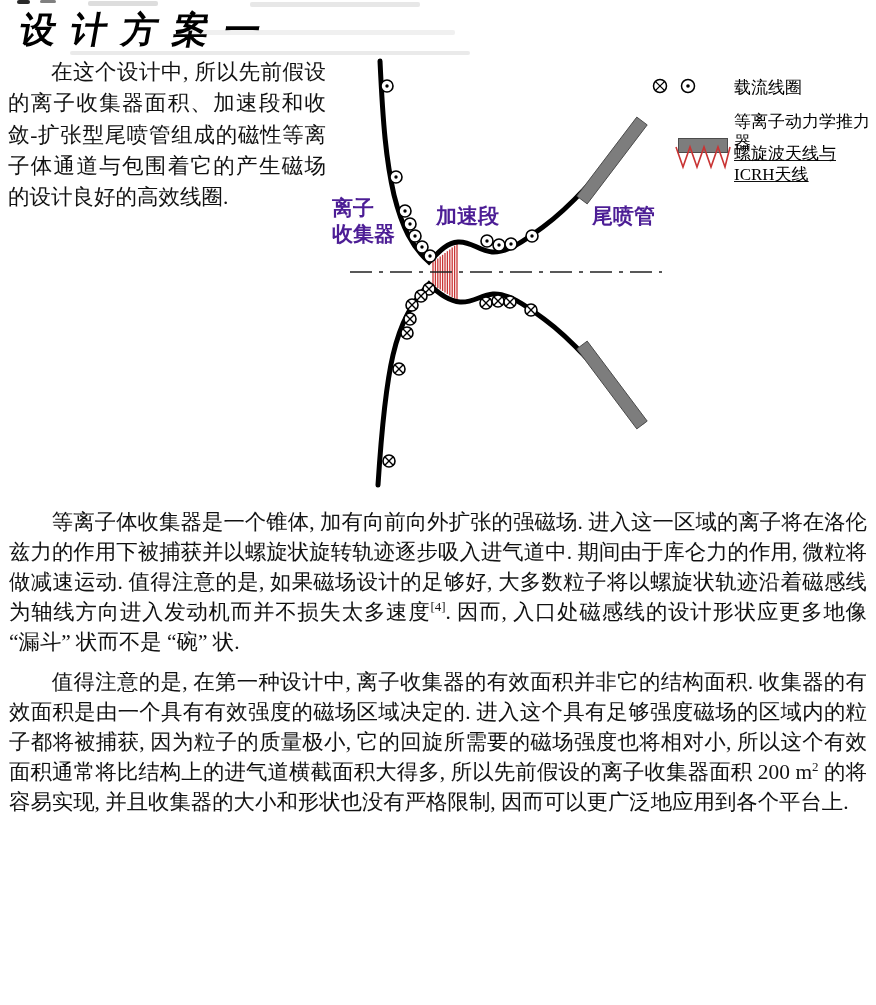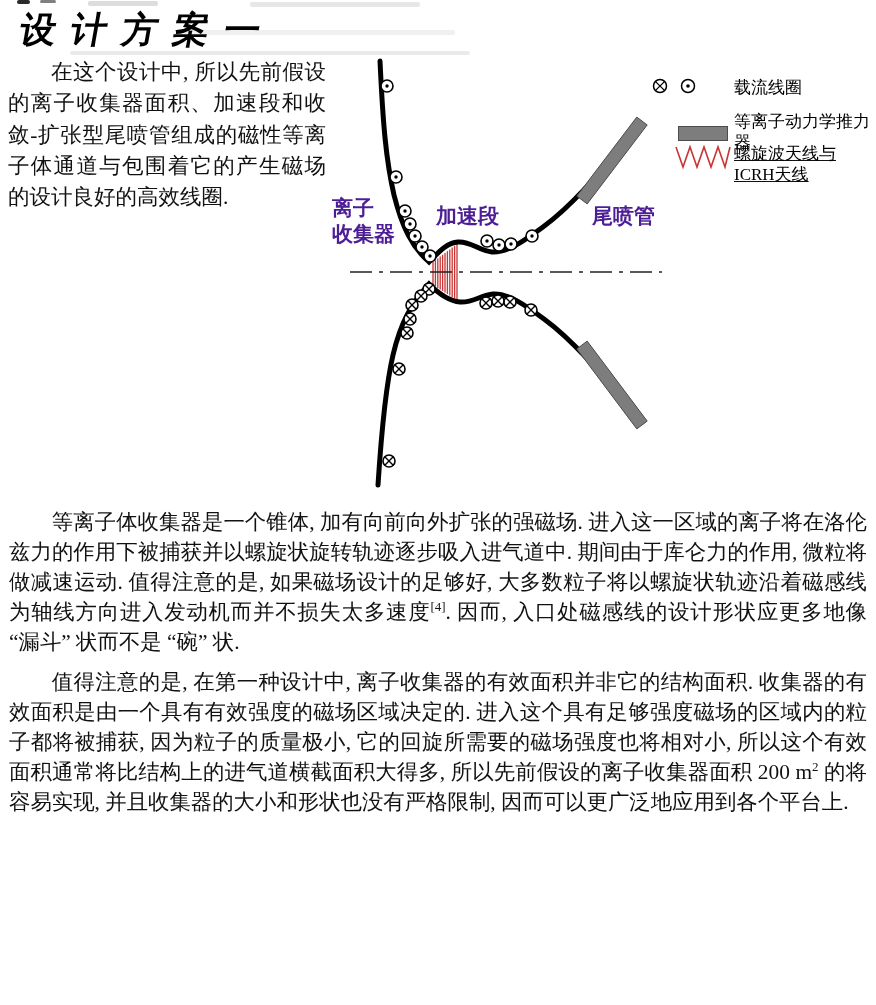--- a/index.html
+++ b/index.html
@@ -32,21 +32,21 @@
   .diagram{position:absolute;left:330px;top:55px;width:546px;height:440px;}
   .diagram svg{position:absolute;left:0;top:0;}
   .dlabel{
     position:absolute;font-family:"Liberation Sans","DejaVu Sans",sans-serif;
     font-weight:bold;font-size:21px;color:#4c1d95;line-height:26px;white-space:nowrap;
   }
   .lbl-collector{left:2px;top:140px;}
   .lbl-accel{left:106px;top:148px;}
   .lbl-nozzle{left:262px;top:148px;}
   .legend{position:absolute;left:318px;top:14px;width:228px;}
-  .legend-row{position:absolute;display:flex;align-items:center;}
+  .legend-row{position:absolute;display:flex;align-items:flex-end;}
   .lr1{left:0;top:8px;}
   .lr2{left:0;top:42px;}
   .lr3{left:0;top:74px;text-decoration:underline;}
   .legend-sym{width:86px;flex:0 0 86px;display:flex;align-items:center;}
   .legend-text{font-size:17px;color:#000;line-height:21px;}
   .magnet-bar{width:48px;height:13px;background:#7d7d7d;border:1px solid #4c4c4c;margin-left:30px;margin-top:3px;}
 </style>
 </head>
 <body>
 

